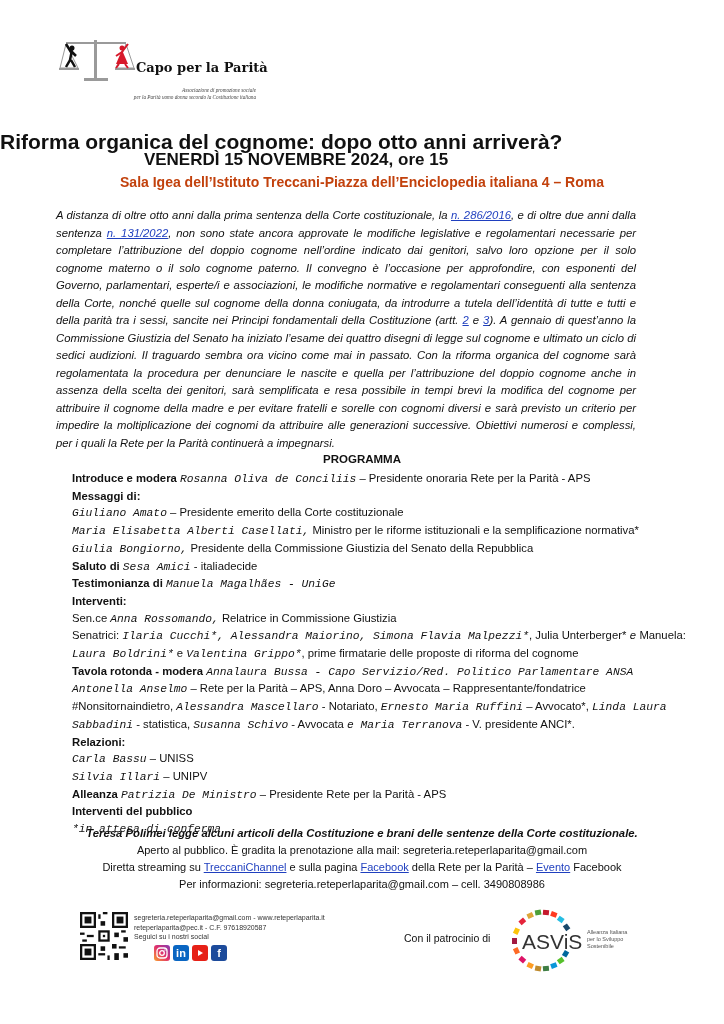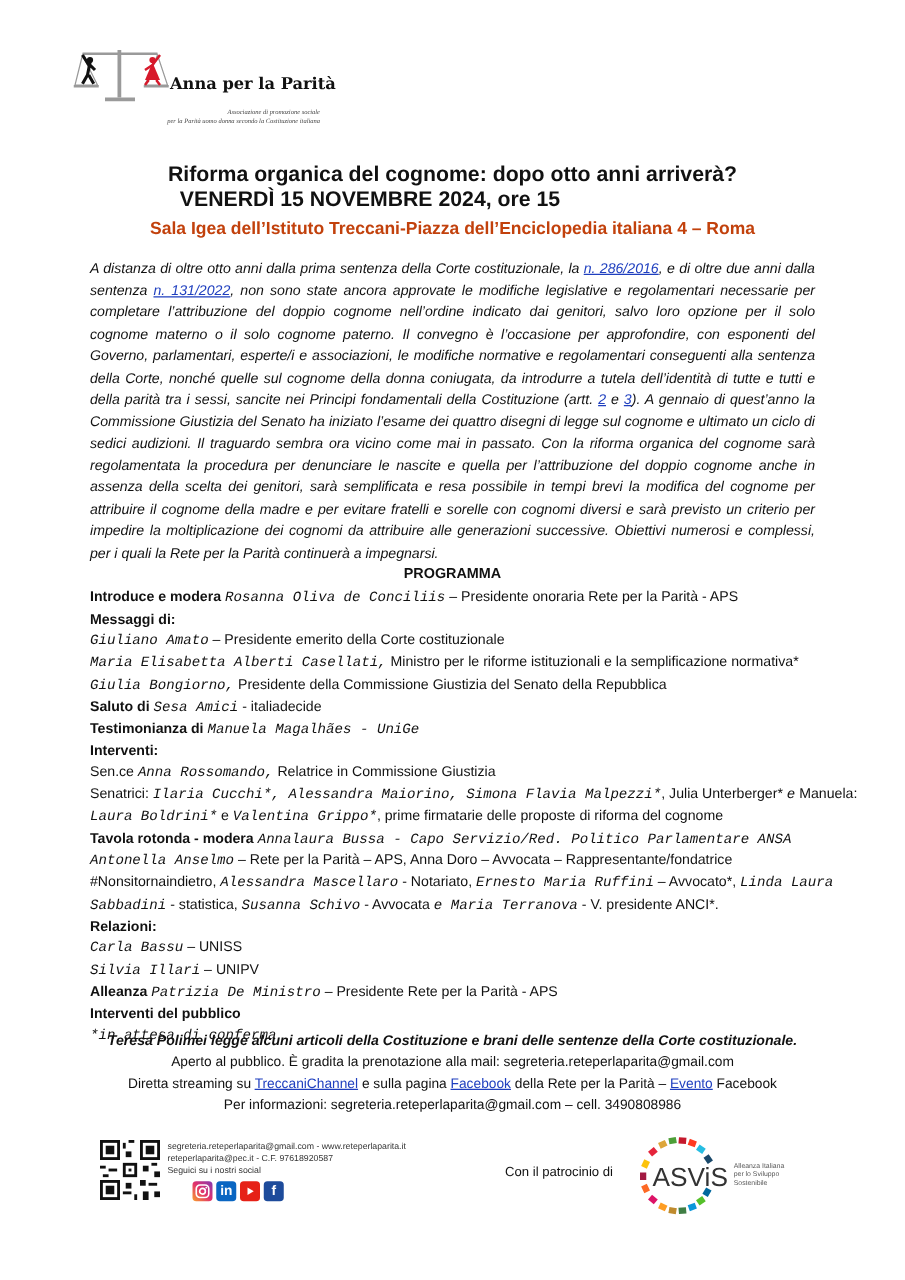--- a/index.html
+++ b/index.html
@@ -6,26 +6,26 @@
   body { width:724px; height:1024px; position:relative; overflow:hidden; font-family:"Liberation Sans", sans-serif; color:#111; }
   .page { position:absolute; left:0; top:0; width:724px; height:1024px; }
 
   
   .logo { position:absolute; left:56px; top:36px; width:240px; height:90px; }
   .logo svg { position:absolute; left:0; top:0; }
   .logo-name { position:absolute; left:80px; top:24px; font-family:"DejaVu Serif", serif; font-weight:bold; font-size:13px; color:#111; white-space:nowrap; }
   .logo-sub { position:absolute; left:0; top:51px; width:200px; font-family:"Liberation Serif", serif; font-style:italic; font-size:5.2px; color:#444; text-align:right; line-height:6.5px; }
 
   
-  .title1 { position:absolute; left:0; width:724px; top:130px; text-align:center; font-weight:bold; font-size:17px; color:#111; }
+  .title1 { position:absolute; left:0; width:724px; top:130px; text-align:left; font-weight:bold; font-size:21px; color:#111; }
   .title2 { position:absolute; left:0; width:592px; top:150px; text-align:center; font-weight:bold; font-size:17px; color:#111; }
   .title3 { position:absolute; left:0; width:724px; top:174px; text-align:center; font-weight:bold; font-size:14px; color:#c2410c; }
 
   
-  .intro { position:absolute; left:72px; width:580px; top:207px; font-style:italic; font-size:11.3px; line-height:17.5px; text-align:justify; color:#111; }
+  .intro { position:absolute; left:56px; width:580px; top:207px; font-style:italic; font-size:11.3px; line-height:17.5px; text-align:justify; color:#111; }
   .link { color:#1f3fbf; text-decoration:underline; }
 
   .prog-head { position:absolute; left:0; width:724px; top:453px; text-align:center; font-weight:bold; font-size:11.5px; }
 
   .program { position:absolute; left:72px; width:600px; top:470px; font-size:11.3px; line-height:16.7px; color:#111; }
   .program .row { white-space:nowrap; }
   .program b { font-weight:bold; }
   .program i { font-style:italic;font-family:Liberation Mono, monospace; }
 
   .footer-lines { position:absolute; left:0; width:724px; top:825px; text-align:center; font-size:11px; line-height:17px; }
@@ -59,21 +59,21 @@
       <rect x="3" y="32" width="20" height="2" fill="#9a9a9a"></rect>
       <rect x="59" y="32" width="20" height="2" fill="#9a9a9a"></rect>
 
       <circle cx="16" cy="12" r="2.5" fill="#111"></circle>
       <path d="M16 14 L14 24 L10 31 M15 24 L19 31 M15 16 L10 8 M16 16 L20 20" stroke="#111" stroke-width="2.5" fill="none"></path>
 
       <circle cx="66" cy="12" r="2.5" fill="#d7192b"></circle>
       <path d="M66 14 L60 28 L72 28 Z" fill="#d7192b"></path>
       <path d="M66 16 L72 8 M66 16 L60 20 M63 28 L60 32 M69 28 L72 32" stroke="#d7192b" stroke-width="2" fill="none"></path>
     </svg>
-    <div class="logo-name">Anna per la Parità</div>
+    <div class="logo-name">Capo per la Parità</div>
     <div class="logo-sub">
       <div>Associazione di promozione sociale</div>
       <div>per la Parità uomo donna secondo la Costituzione italiana</div>
     </div>
   </div>
 
   <div class="title1">Riforma organica del cognome: dopo otto anni arriverà?</div>
   <div class="title2">VENERDÌ 15 NOVEMBRE 2024, ore 15</div>
   <div class="title3">Sala Igea dell’Istituto Treccani-Piazza dell’Enciclopedia italiana 4 – Roma</div>
 

